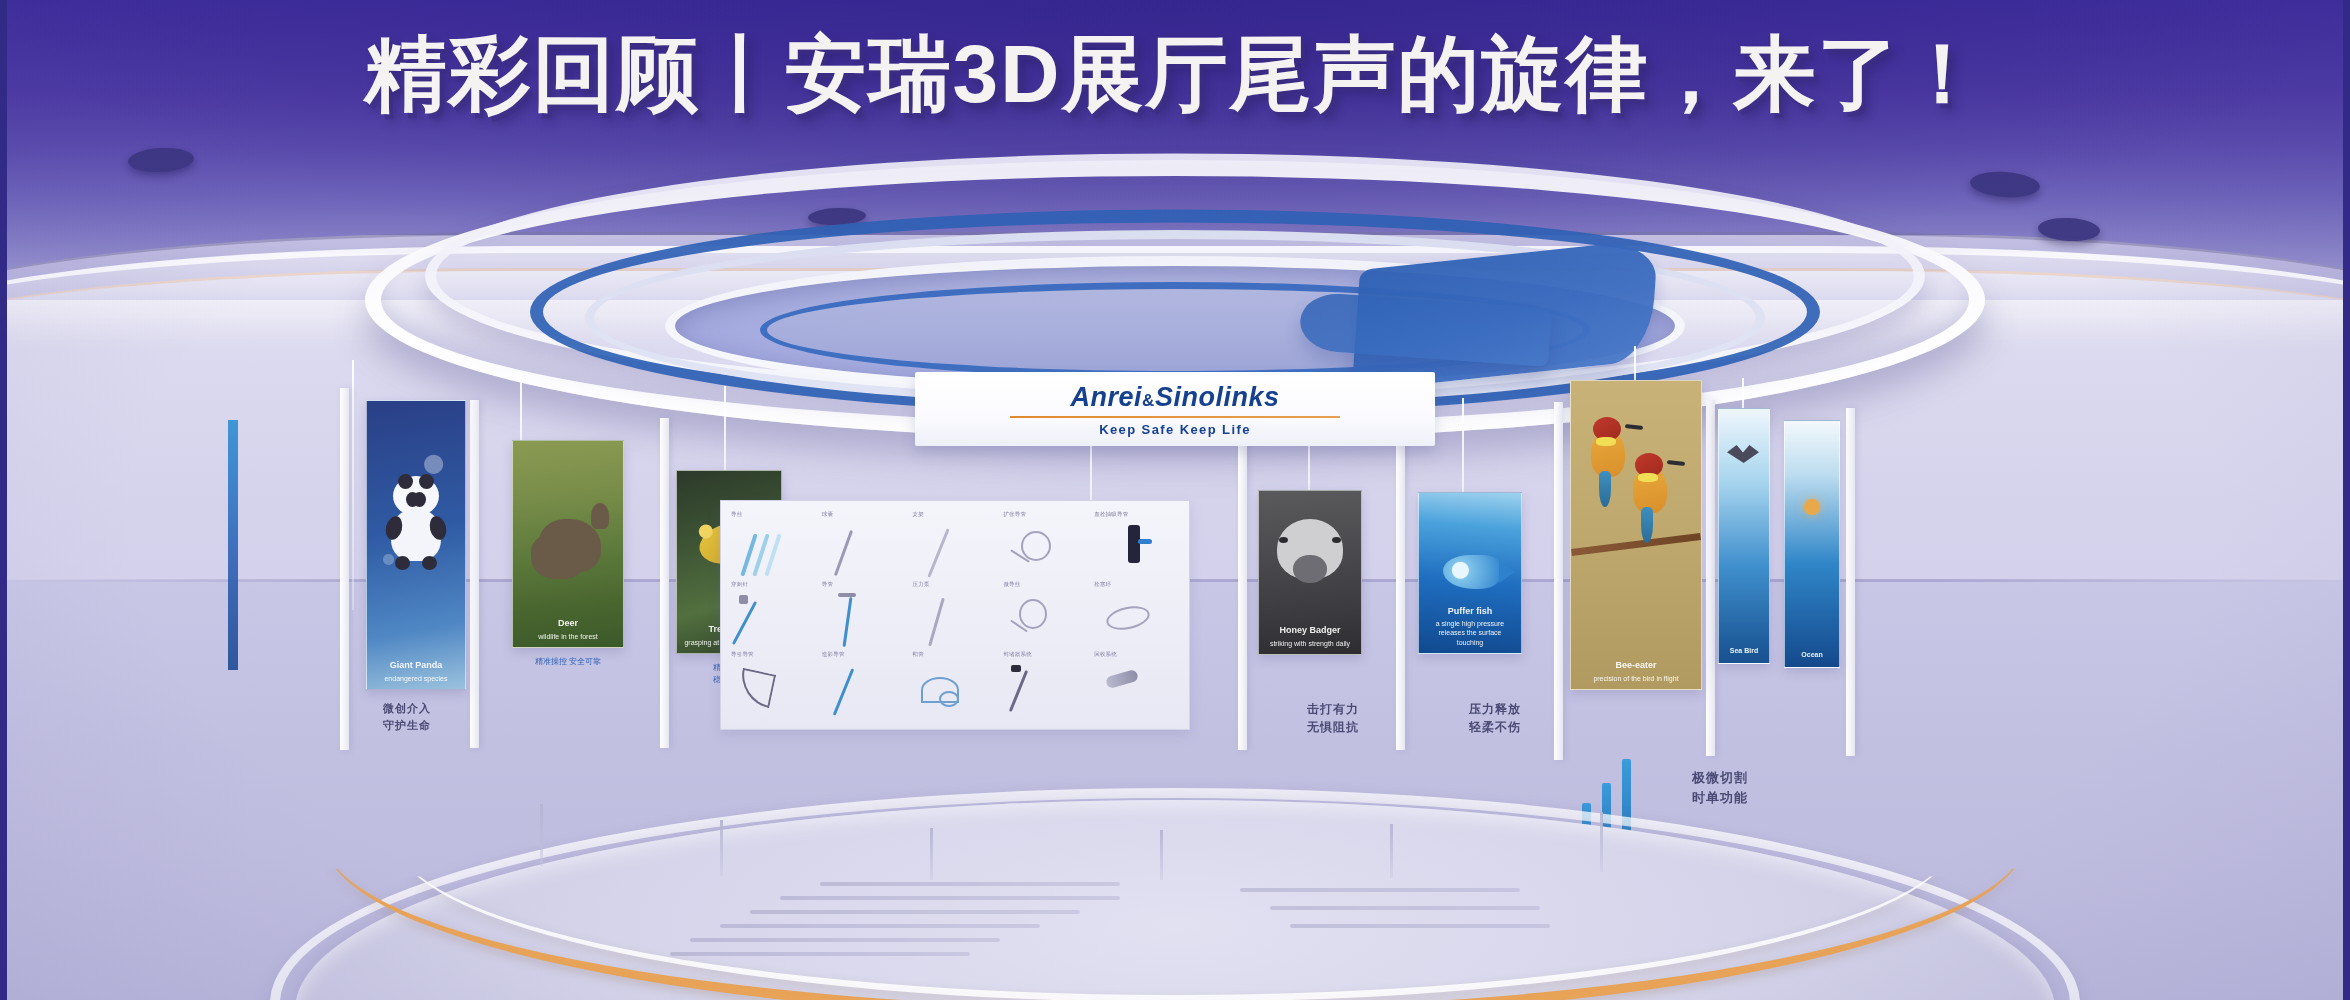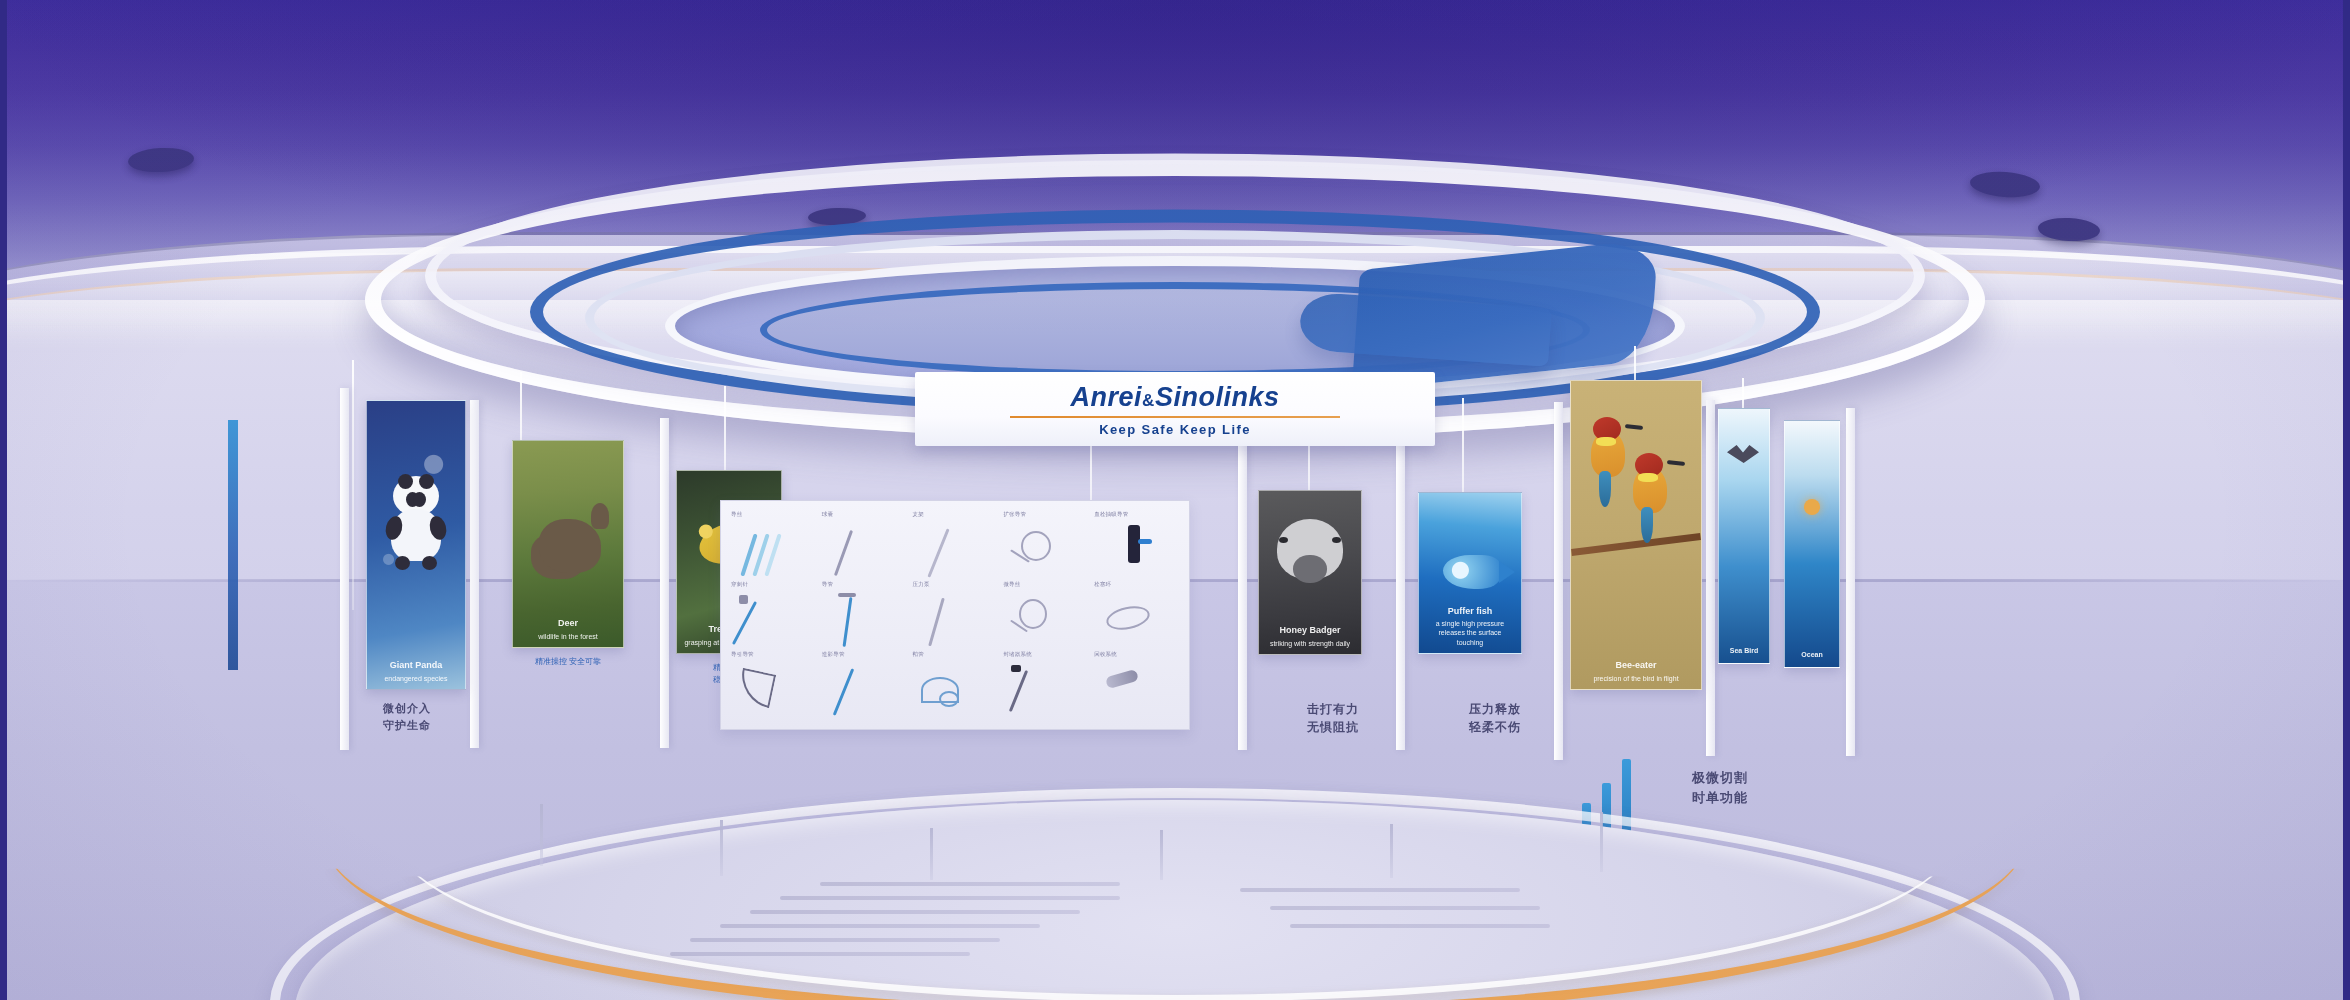--- a/index.html
+++ b/index.html
@@ -665,17 +665,20 @@
       <div class="brand">
         <span>Anrei</span><span class="amp">&amp;</span><span>Sinolinks</span>
       </div>
       <div class="underline"></div>
       <div class="tag">Keep Safe Keep Life</div>
     </div>
 
     <div class="tone"></div>
   </div>
 
+  <div class="title-wrap">
+    <div class="title">精彩回顾丨安瑞3D展厅尾声的旋律，来了！</div>
+  </div>
 
   <div class="edge l"></div>
   <div class="edge r"></div>
 
 </div>
 
 </body></html>

